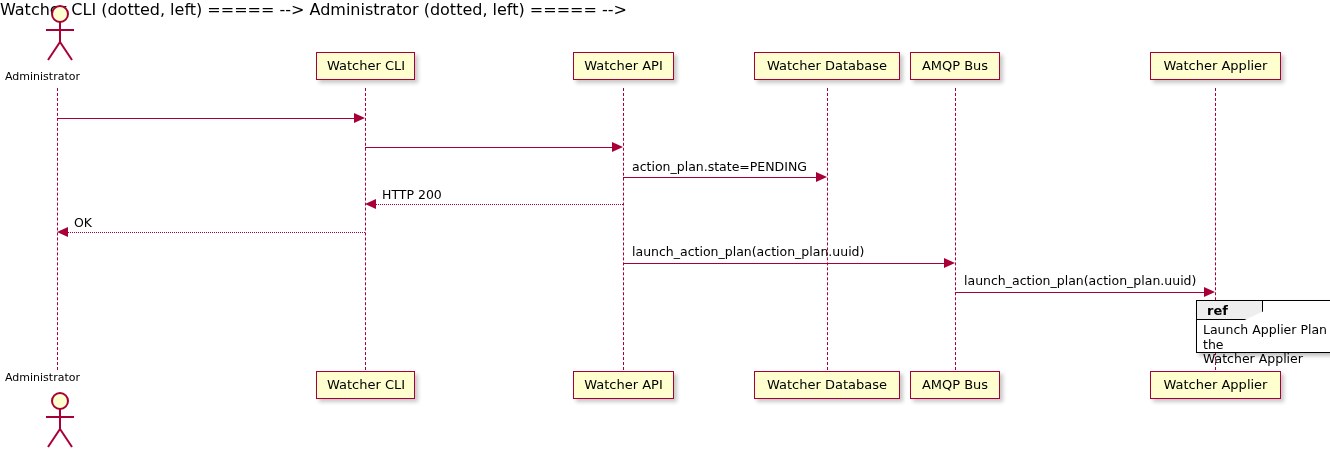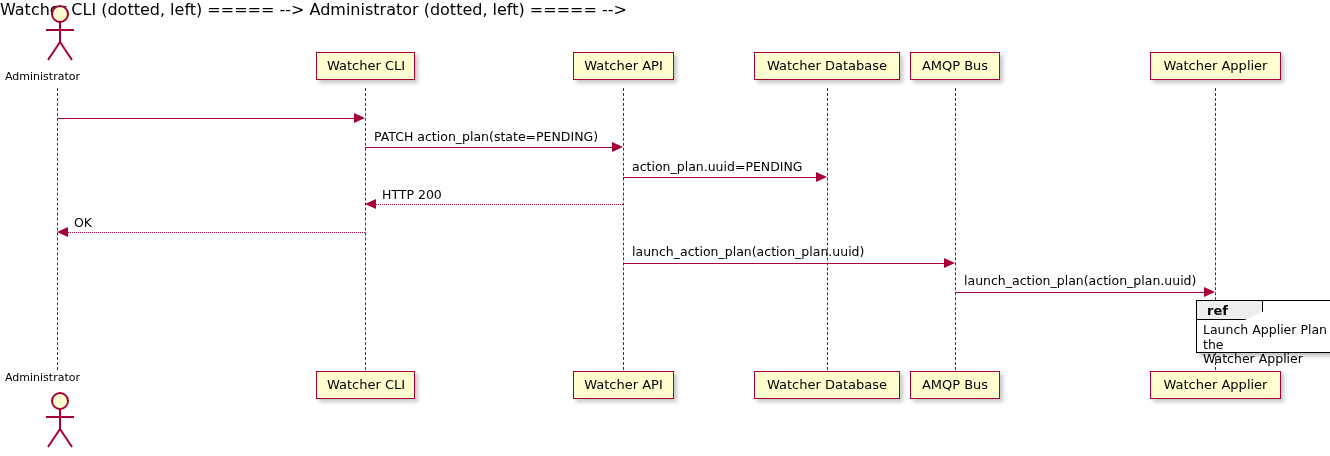--- a/index.html
+++ b/index.html
@@ -156,26 +156,25 @@
 
   <div class="participant" style="left:1150px; top:52px; width:131px;">
     <span>Watcher Applier</span>
   </div>
 
   
   <div class="msg-line" style="left:57px; top:118px; width:297px;"></div>
   <div class="arrowhead right" style="left:354px; top:113px;"></div>
 
   
-  <div class="msg-label" style="left:374px; top:131px;">PATCH action_plan(state=PENDING)</div>
   <div class="msg-line" style="left:365px; top:147px; width:247px;"></div>
   <div class="arrowhead right" style="left:612px; top:142px;"></div>
 
   
-  <div class="msg-label" style="left:632px; top:161px;">action_plan.uuid=PENDING</div>
+  <div class="msg-label" style="left:632px; top:161px;">action_plan.state=PENDING</div>
   <div class="msg-line" style="left:623px; top:177px; width:193px;"></div>
   <div class="arrowhead right" style="left:816px; top:172px;"></div>
 
    Watcher CLI (dotted, left) ===== --&gt;
   <div class="msg-label" style="left:382px; top:189px;">HTTP 200</div>
   <div class="msg-line dotted" style="left:376px; top:204px; width:247px;"></div>
   <div class="arrowhead left" style="left:365px; top:199px;"></div>
 
    Administrator (dotted, left) ===== --&gt;
   <div class="msg-label" style="left:74px; top:217px;">OK</div>

